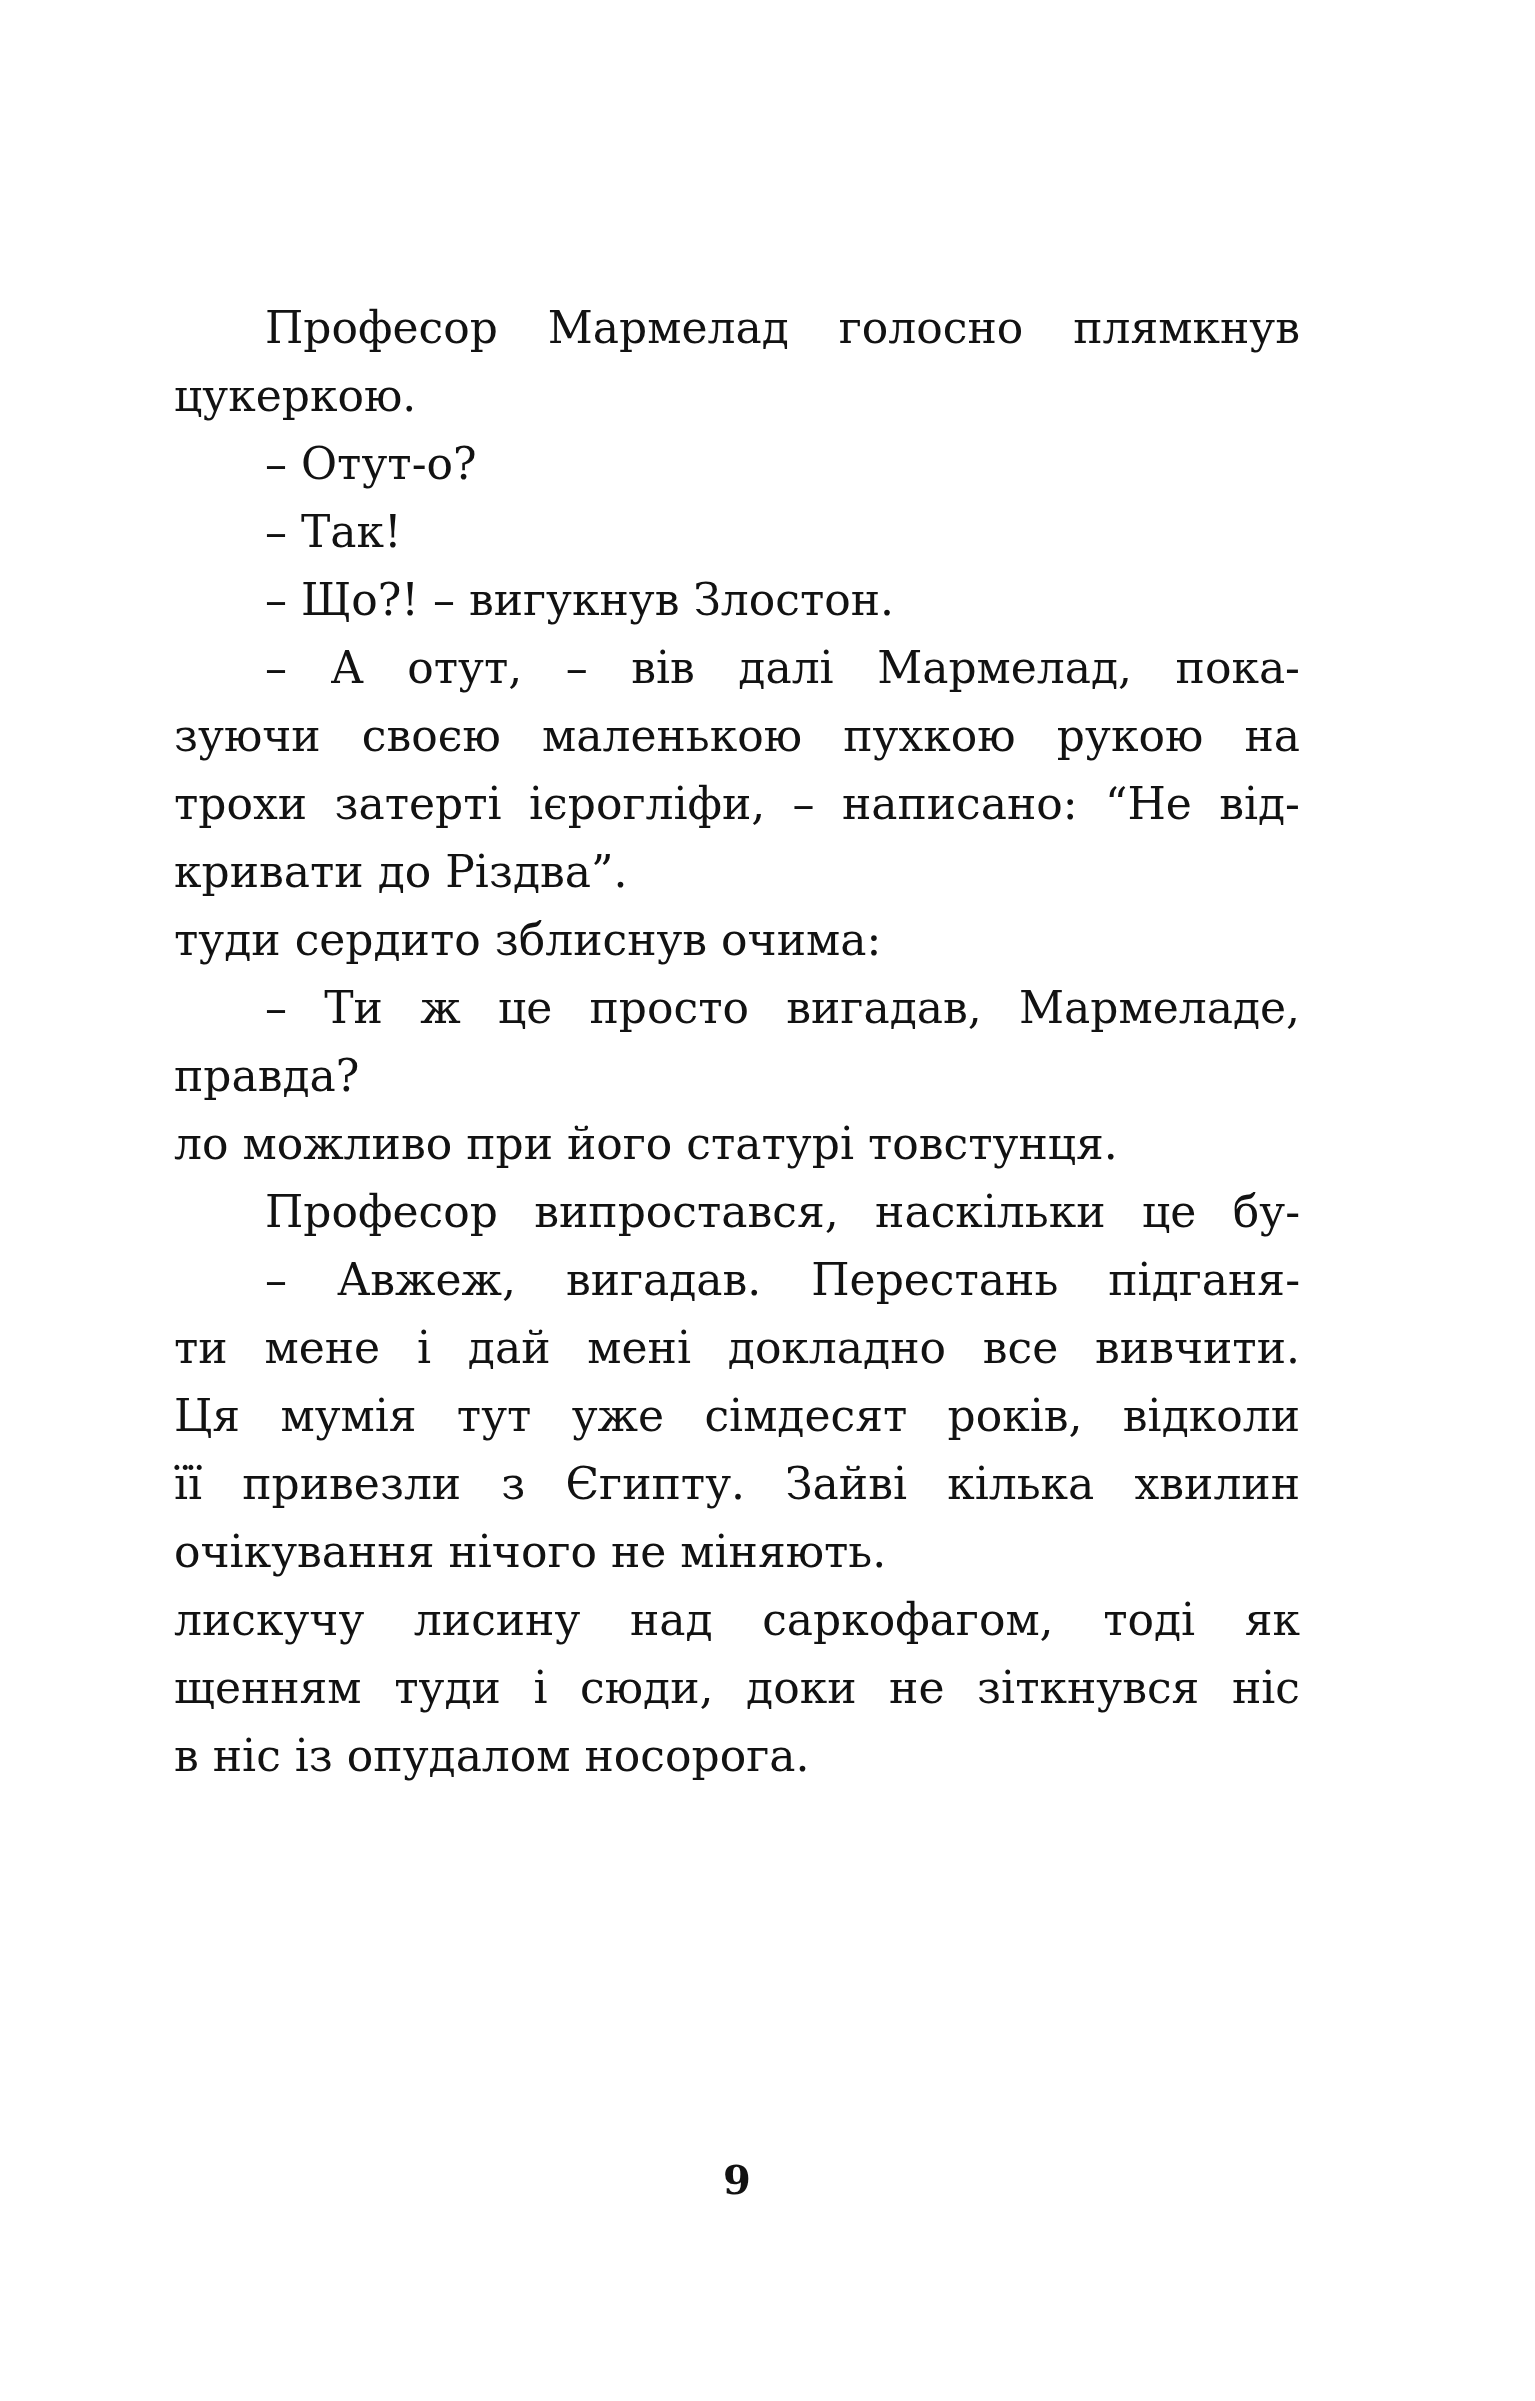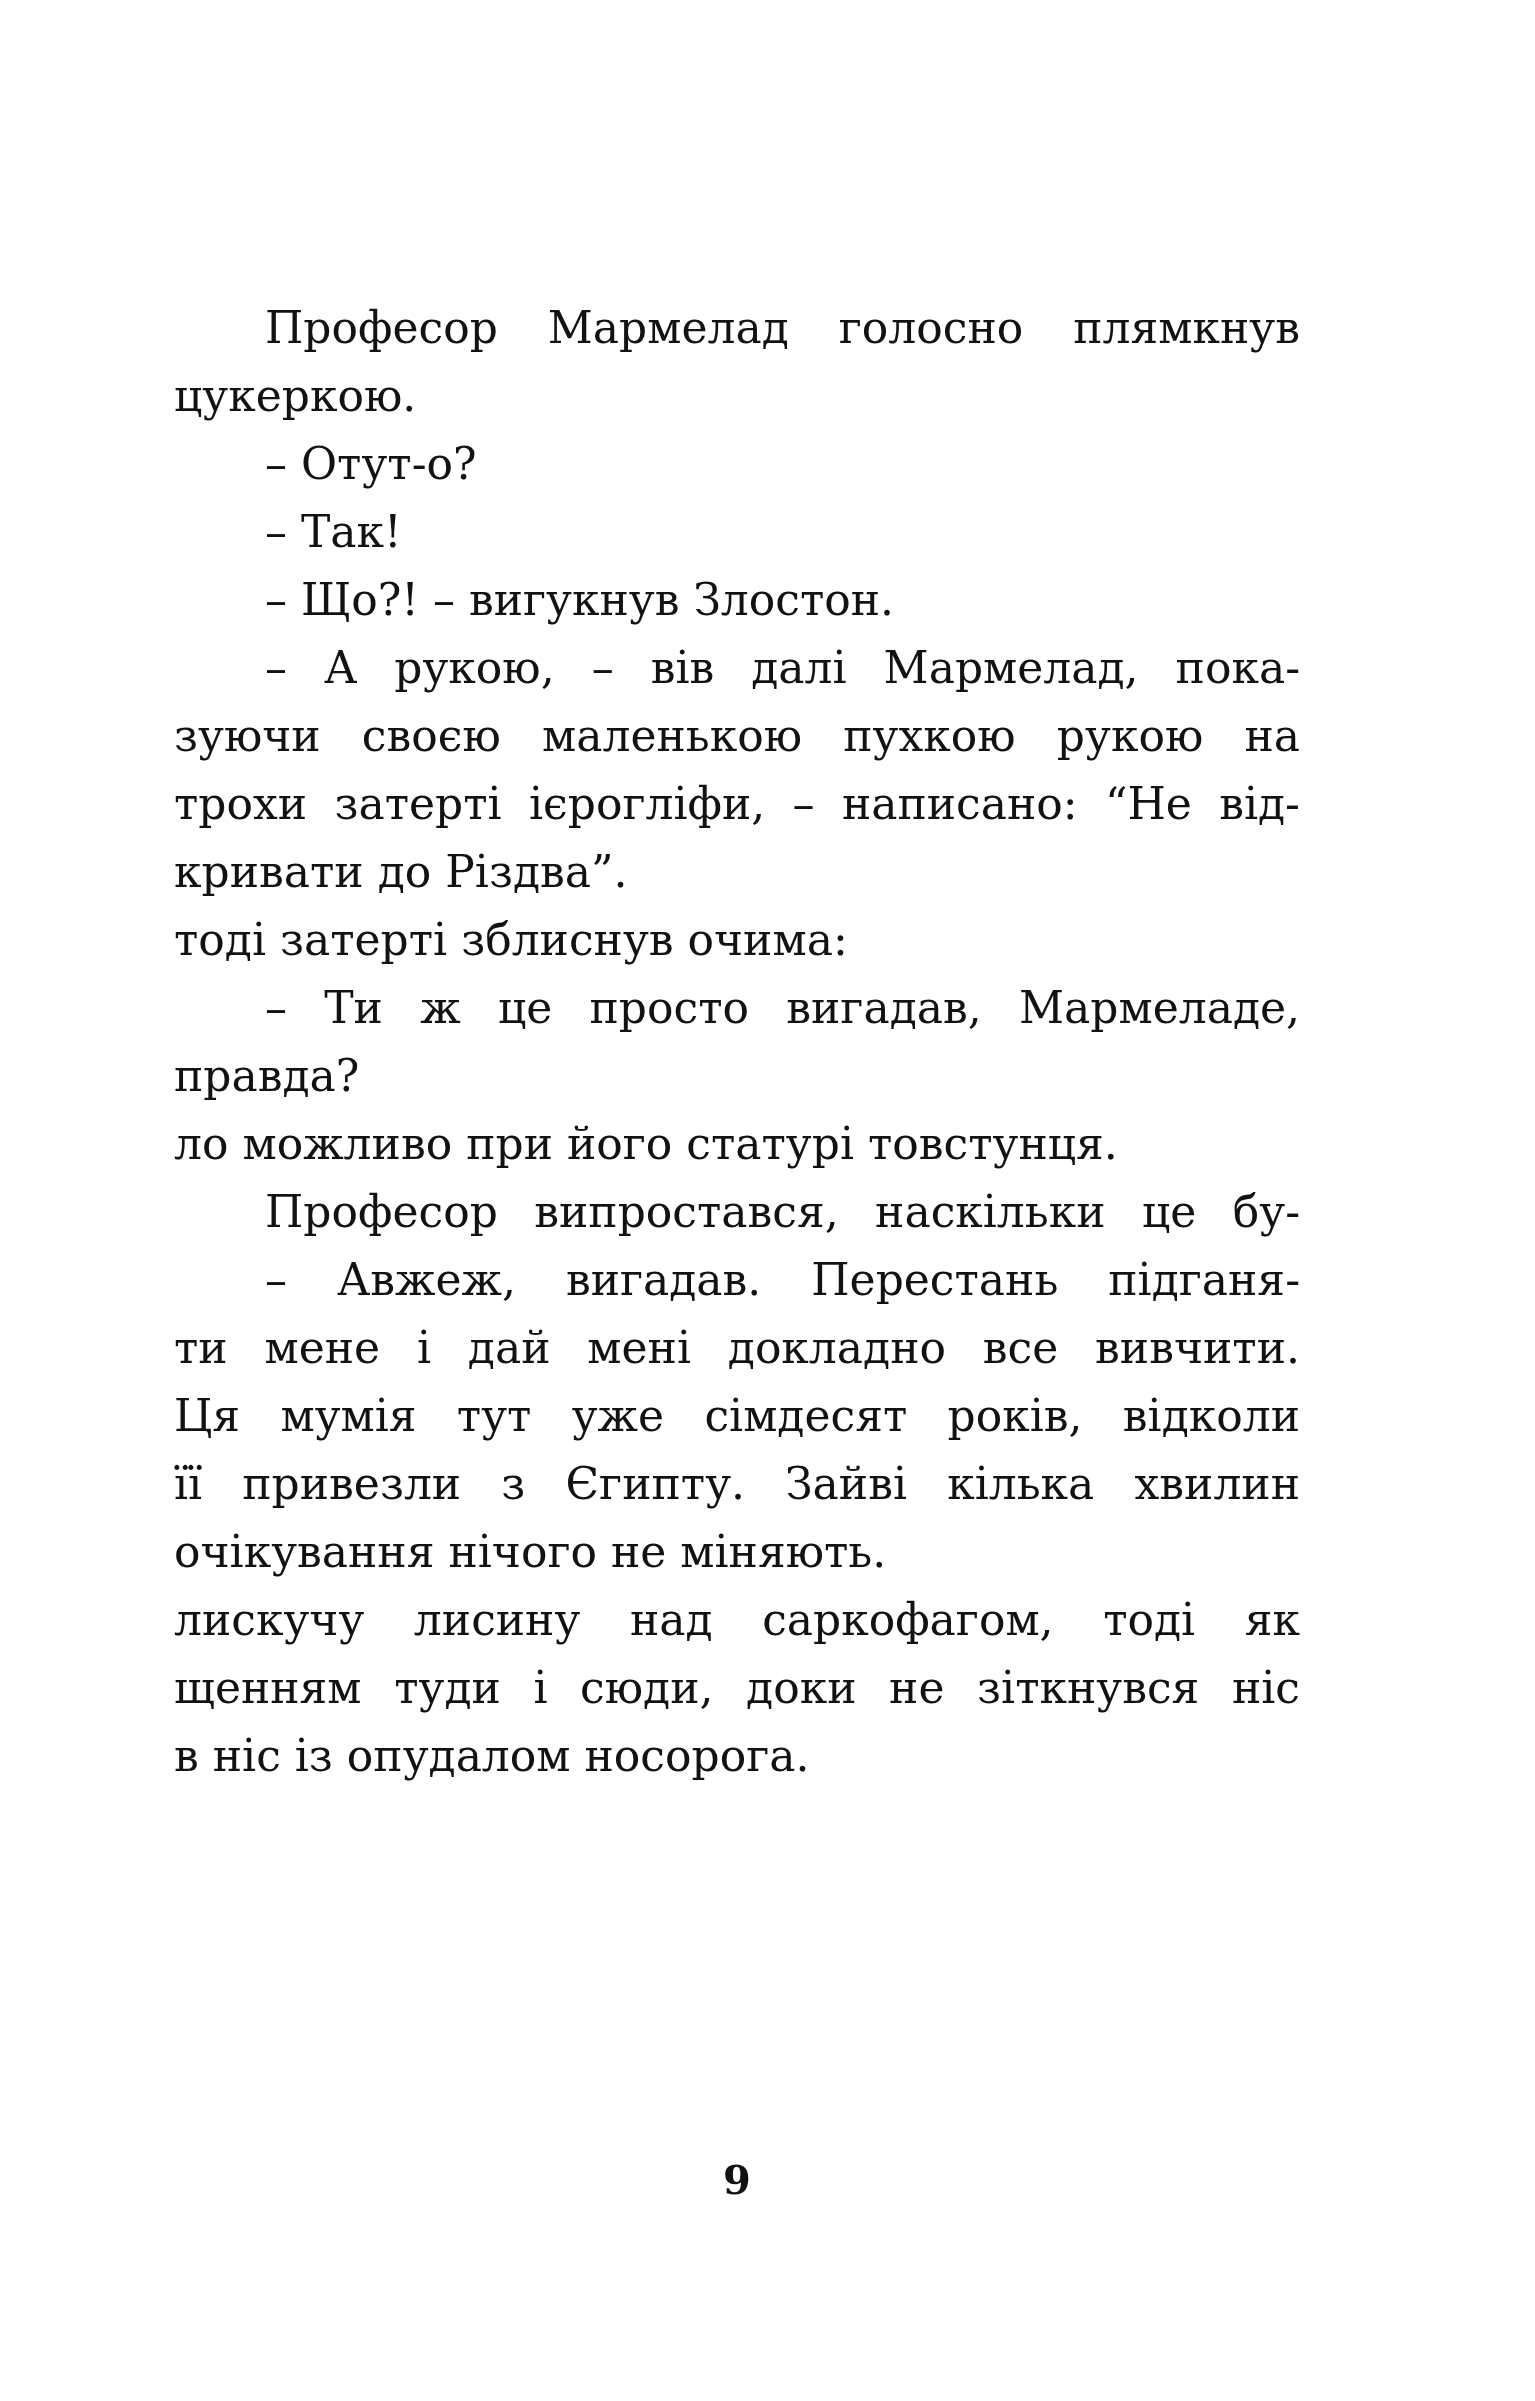--- a/index.html
+++ b/index.html
@@ -62,25 +62,25 @@
 </head>
 <body>
 
 <div class="page">
   <div class="text-block">
     <span class="line indent">Професор Мармелад голосно плямкнув</span>
     <span class="line last">цукеркою.</span>
     <span class="line indent last">– Отут-о?</span>
     <span class="line indent last">– Так!</span>
     <span class="line indent last">– Що?! – вигукнув Злостон.</span>
-    <span class="line indent">– А рукою, – вів далі Мармелад, пока-</span>
+    <span class="line indent">– А отут, – вів далі Мармелад, пока-</span>
     <span class="line">зуючи своєю маленькою пухкою рукою на</span>
     <span class="line">трохи затерті ієрогліфи, – написано: “Не від-</span>
     <span class="line last">кривати до Різдва”.</span>
-    <span class="line last">тоді затерті зблиснув очима:</span>
+    <span class="line last">туди сердито зблиснув очима:</span>
     <span class="line indent">– Ти ж це просто вигадав, Мармеладе,</span>
     <span class="line last">правда?</span>
     <span class="line last">ло можливо при його статурі товстунця.</span>
     <span class="line indent">Професор випростався, наскільки це бу-</span>
     <span class="line indent">– Авжеж, вигадав. Перестань підганя-</span>
     <span class="line">ти мене і дай мені докладно все вивчити.</span>
     <span class="line">Ця мумія тут уже сімдесят років, відколи</span>
     <span class="line">її привезли з Єгипту. Зайві кілька хвилин</span>
     <span class="line last">очікування нічого не міняють.</span>
     <span class="line">лискучу лисину над саркофагом, тоді як</span>

